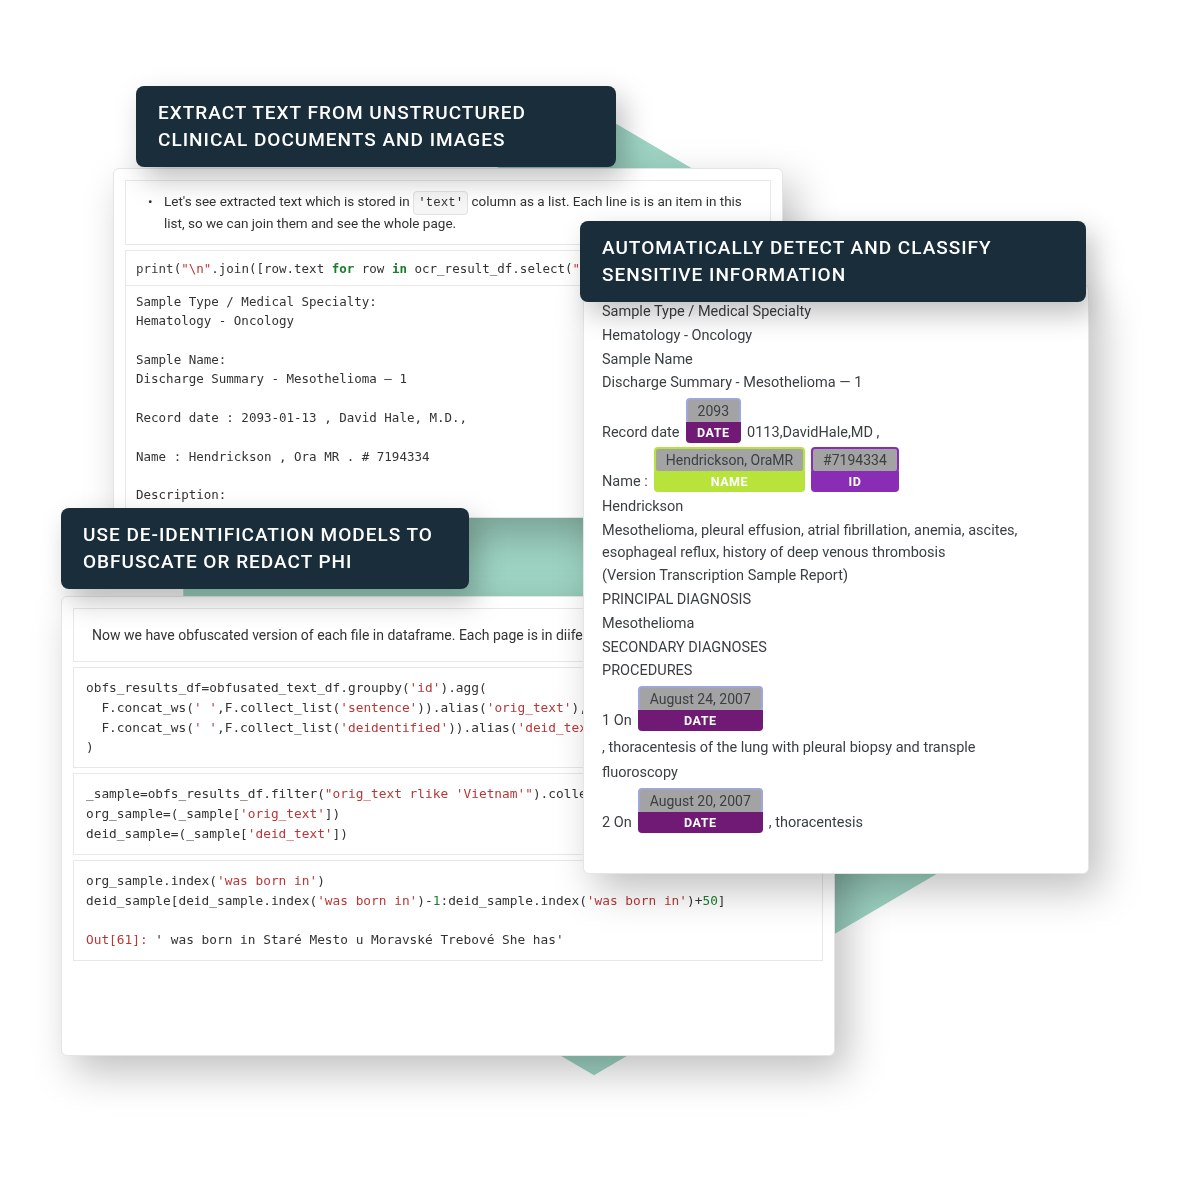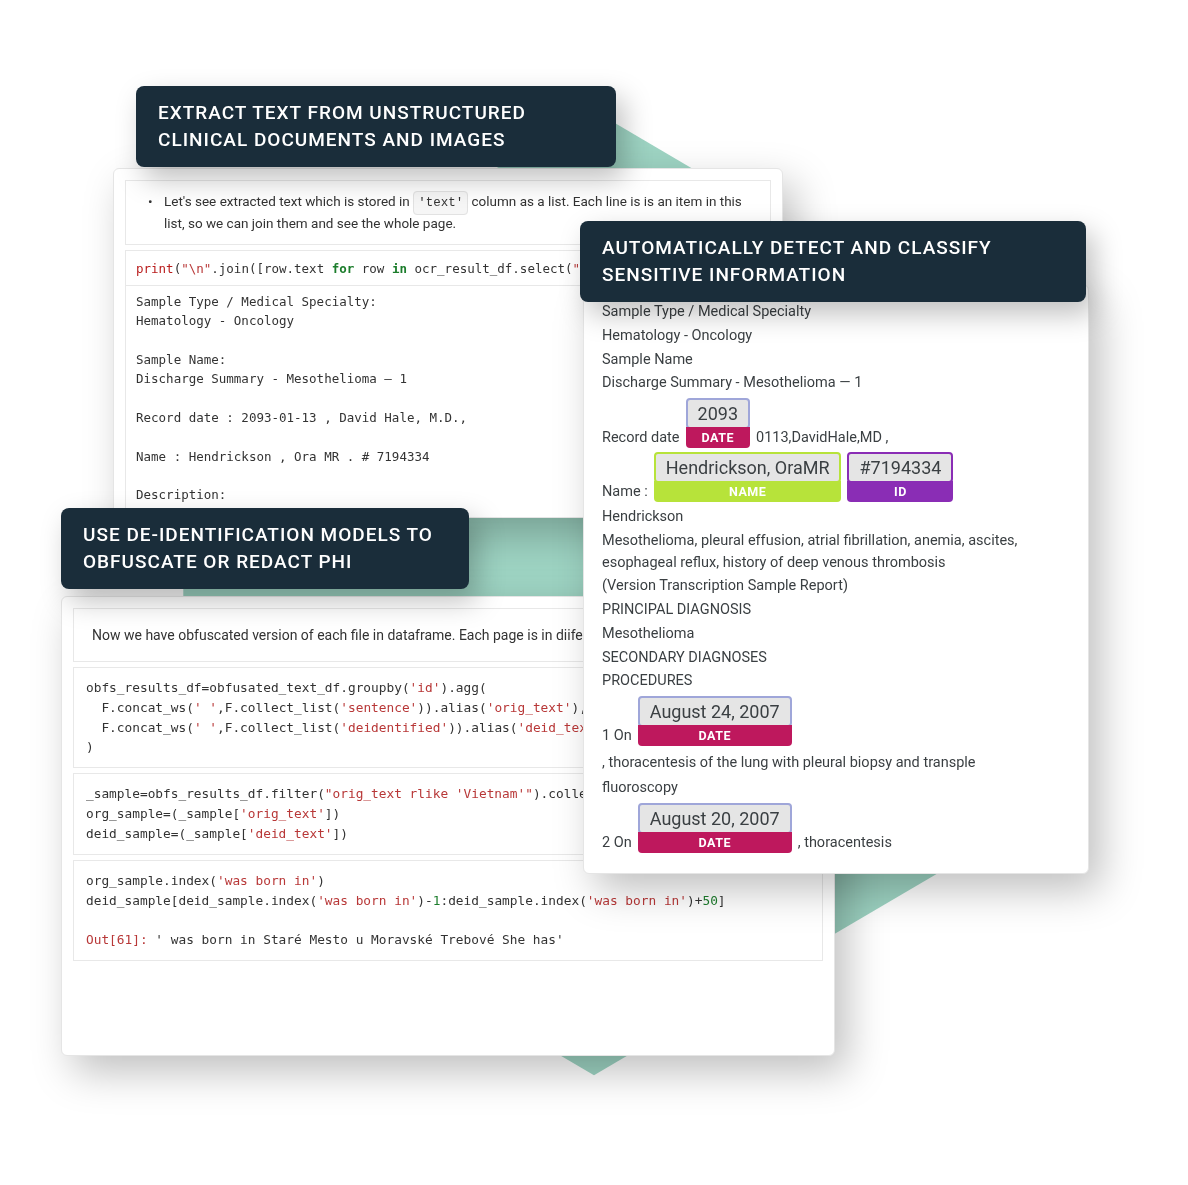--- a/index.html
+++ b/index.html
@@ -79,40 +79,40 @@
     margin: 5px;
     padding: 8px 10px;
     font-family: ui-monospace, Menlo, Consolas, monospace;
     font-size: 12.5px;
     color: #333;
     line-height: 1.55;
     white-space: pre;
   }
   .card-a .s  { color: #b83838; } 
   .card-a .kw { color: #1c7d2c; font-weight: bold; } 
-  .card-a .fn { color: #b91c1c; }
+  .card-a .fn { color: #404040; }
   .card-a .num{ color: #1c7d2c; }
   .card-a .sep { border-top: 1px solid #e8e8e8; margin: 6px -10px; }
 
   
   .card-b { left: 583px; top: 284px; width: 506px; height: 590px; z-index: 15; overflow:hidden; padding: 16px 18px 18px 18px;}
   .card-b .txt { font-size: 14.5px; color: #3a3f42; line-height: 1.5; margin-bottom: 2px;}
   .card-b .row { display: flex; align-items: flex-end; gap: 6px; margin: 4px 0; flex-wrap: wrap;}
   .card-b .plain { font-size: 14.5px; color: #3a3f42; line-height: 1.45;}
   .ent {
     display: inline-flex; flex-direction: column; align-items: stretch; text-align: center;
   }
   .ent .val {
-    border: 2px solid; border-radius: 4px; padding: 3px 10px; font-size: 18px; color:#3a3f42; background:#e5e5e5; min-height:24px; display:flex; align-items:center; justify-content:center;
+    border: 2px solid; border-radius: 4px; padding: 3px 10px; font-size: 14px; color:#3a3f42; background:#a3a3a3; min-height:24px; display:flex; align-items:center; justify-content:center;
   }
   .ent .tag {
     font-size: 12.5px; font-weight: 700; color:#fff; padding: 3px 6px; border-radius: 0 0 4px 4px; letter-spacing: 0.5px; margin-top:-2px;
   }
   .ent.date .val  { border-color:#9fa6d9; }
-  .ent.date .tag  { background:#be185d; }
+  .ent.date .tag  { background:#701a75; }
   .ent.name .val  { border-color:#b7e33a; }
   .ent.name .tag  { background:#b7e33a; }
   .ent.id .val    { border-color:#8a2db5; }
   .ent.id .tag    { background:#8a2db5; }
 
   
   .card-c { left: 61px; top: 596px; width: 774px; height: 460px; overflow:hidden; padding: 6px;}
   .card-c .title-box { border: 1px solid #e8e8e8; margin:5px; padding: 18px 18px;}
   .card-c h3 { font-size: 22px; font-weight: 800; color:#222; margin-bottom: 8px;}
   .card-c .sub { font-size: 14px; color:#333; }

